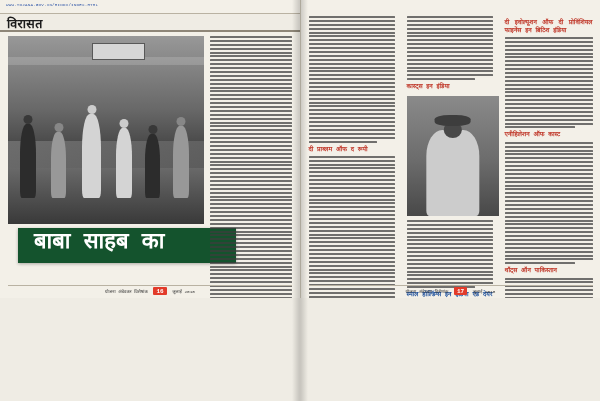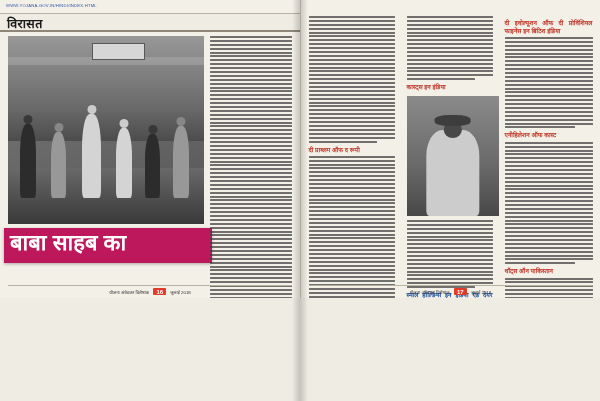--- a/index.html
+++ b/index.html
@@ -21,20 +21,21 @@
   .spread {
     position: absolute;
     inset: 0;
     display: flex;
   }
   .leaf {
     position: relative;
     height: 298px;
     background: #f3f0e8;
     overflow: hidden;
+    font-family: Liberation Mono, monospace;
   }
   .leaf-left { width: 300px; border-right: 1px solid #cfc9ba; }
   .leaf-right { width: 300px; }
 
   .gutter-shadow {
     position: absolute;
     left: 292px;
     top: 0;
     width: 16px;
     height: 401px;
@@ -126,25 +127,25 @@
     width: 9px; height: 9px;
     border-radius: 50%;
     background: #3a3835;
   }
   .fig.light .head { background: #cfccc4; }
   .fig.mid .head { background: #8a8781; }
 
   
   .headline-box {
     position: absolute;
-    left: 4px;
+    left: 18px;
     top: 228px;
     width: 196px;
-    padding: 3px 6px 7px 6px;
-    background: #be185d;
+    padding: 3px 6px 7px 16px;
+    background: #14532d;
     color: #ffffff;
     box-shadow: 0 1px 3px rgba(0,0,0,0.3);
   }
   .headline-line1 {
     font-size: 22px;
     font-weight: bold;
     line-height: 1.12;
     letter-spacing: 0px;
   }
   .headline-line2 {

